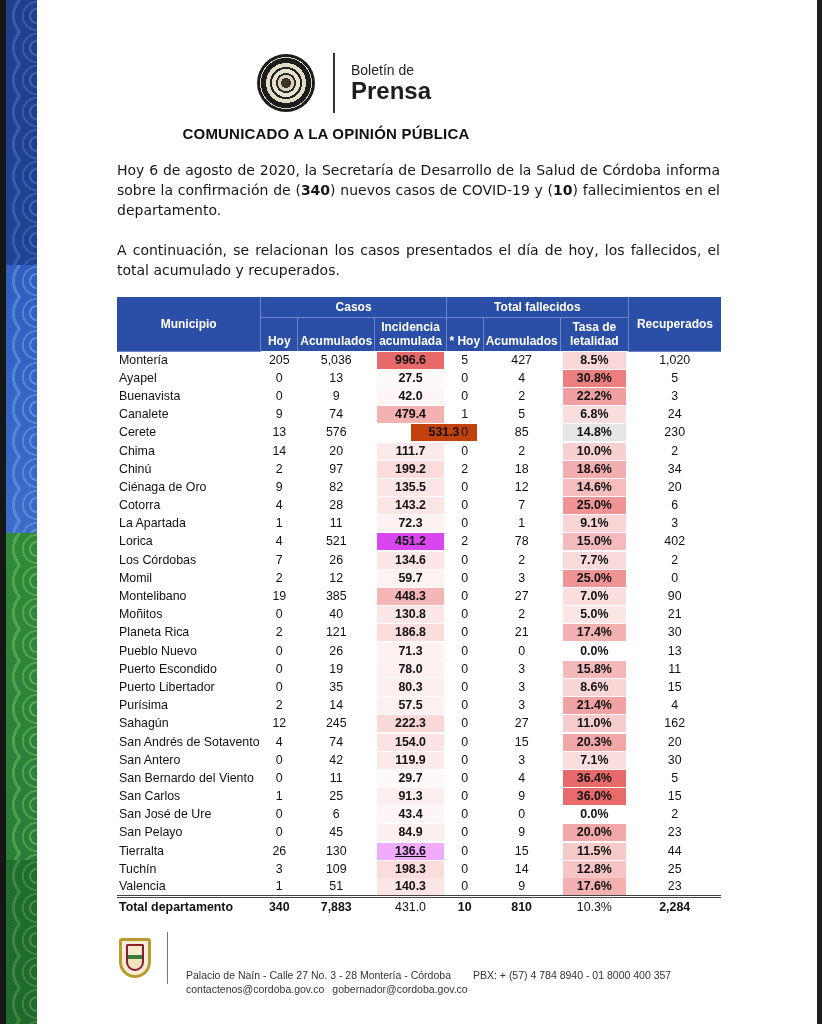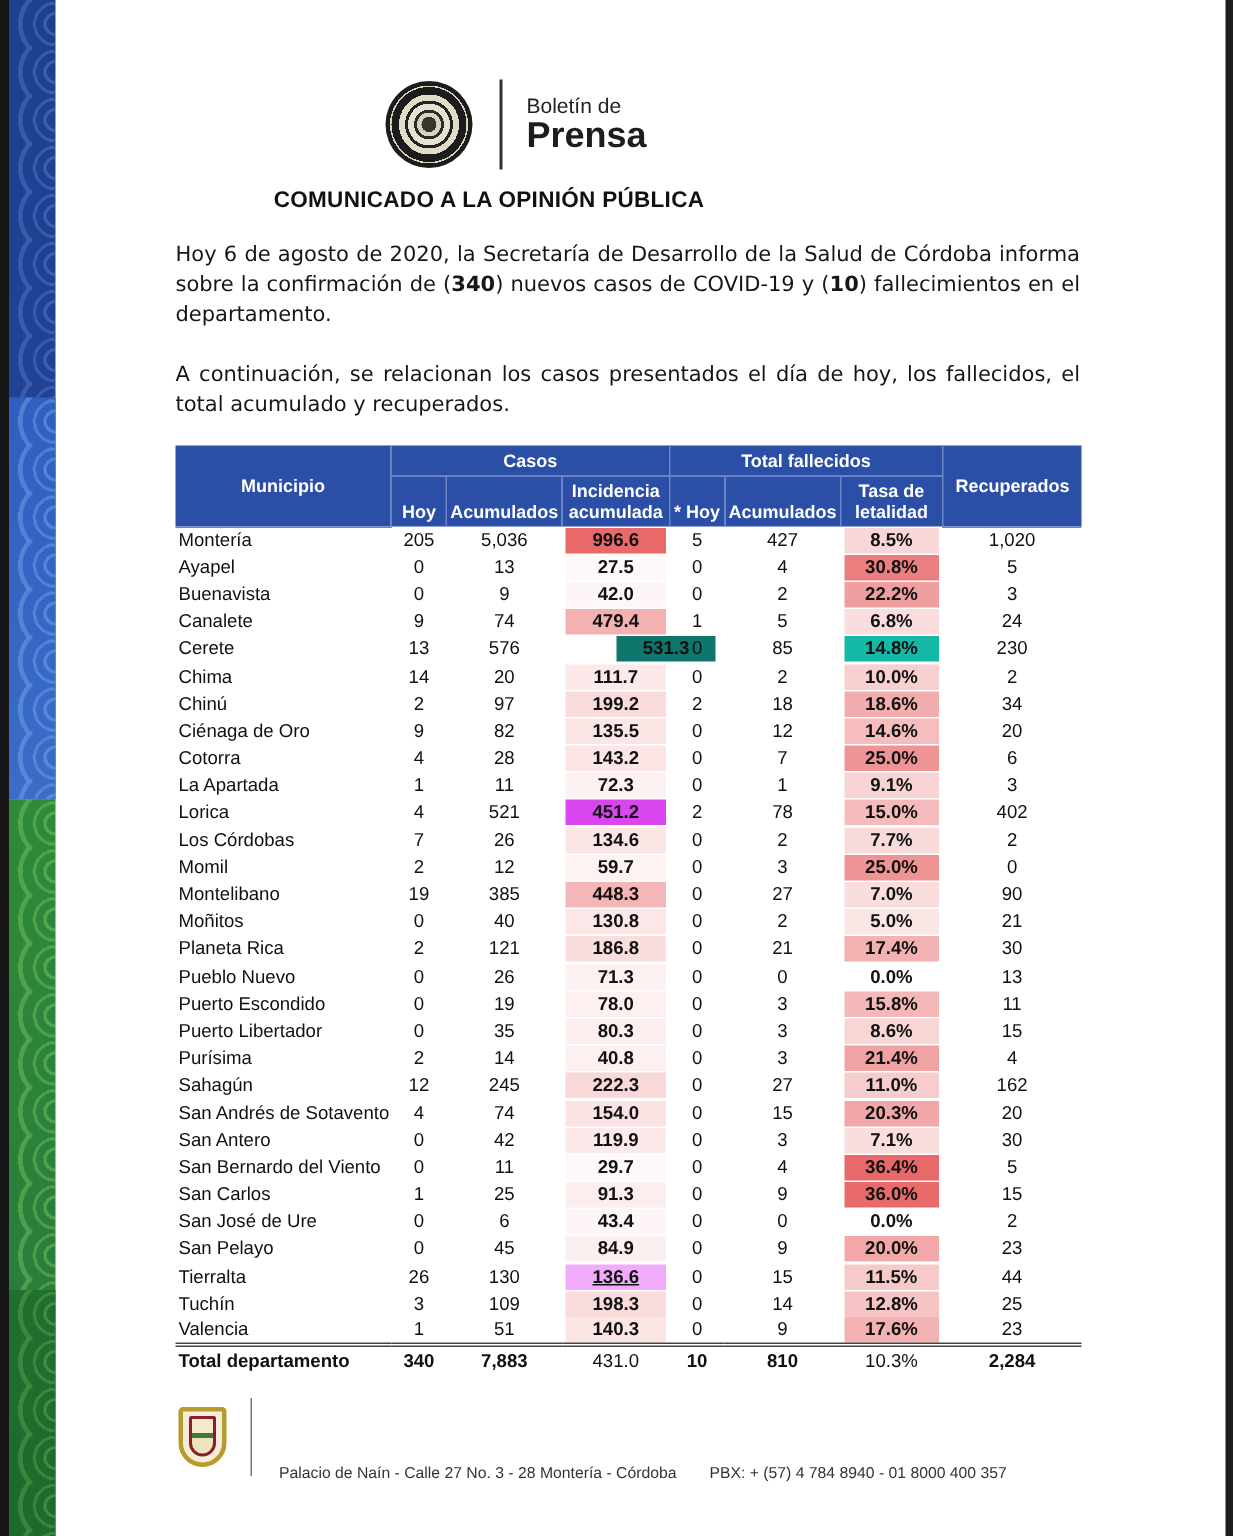--- a/index.html
+++ b/index.html
@@ -183,26 +183,26 @@
         <td class="bold">
           <span class="heat" style="background: rgb(250, 222, 222);">6.8%</span>
         </td>
         <td>24</td>
       </tr>
       <tr>
         <td class="mun">Cerete</td>
         <td>13</td>
         <td>576</td>
         <td class="bold">
-          <span class="heat" style="background: #0f766e; margin-left: 36px;">531.3</span>
+          <span class="heat" style="background: #c2410c; margin-left: 36px;">531.3</span>
         </td>
         <td>0</td>
         <td>85</td>
         <td class="bold">
-          <span class="heat" style="background: #14b8a6;">14.8%</span>
+          <span class="heat" style="background: #e5e5e5;">14.8%</span>
         </td>
         <td>230</td>
       </tr>
       <tr>
         <td class="mun">Chima</td>
         <td>14</td>
         <td>20</td>
         <td class="bold">
           <span class="heat" style="background: rgb(252, 234, 234);">111.7</span>
         </td>
@@ -393,21 +393,21 @@
         <td class="bold">
           <span class="heat" style="background: rgb(249, 214, 214);">8.6%</span>
         </td>
         <td>15</td>
       </tr>
       <tr>
         <td class="mun">Purísima</td>
         <td>2</td>
         <td>14</td>
         <td class="bold">
-          <span class="heat" style="background: rgb(253, 240, 240);">40.8</span>
+          <span class="heat" style="background: rgb(253, 240, 240);">57.5</span>
         </td>
         <td>0</td>
         <td>3</td>
         <td class="bold">
           <span class="heat" style="background: rgb(241, 162, 163);">21.4%</span>
         </td>
         <td>4</td>
       </tr>
       <tr>
         <td class="mun">Sahagún</td>
@@ -563,14 +563,18 @@
 </table>
 
 <div class="footer">
   <div class="shield"></div>
   <div class="fsep"></div>
   <div class="finfo">
     <div class="row1">
         <span>Palacio de Naín - Calle 27 No. 3 - 28 Montería - Córdoba</span>
         <span>PBX: + (57) 4 784 8940 - 01 8000 400 357</span>
       </div>
+    <div class="row2">
+        <span>contactenos@cordoba.gov.co</span>
+        <span>gobernador@cordoba.gov.co</span>
+      </div>
   </div>
 </div>
 
 </body></html>

